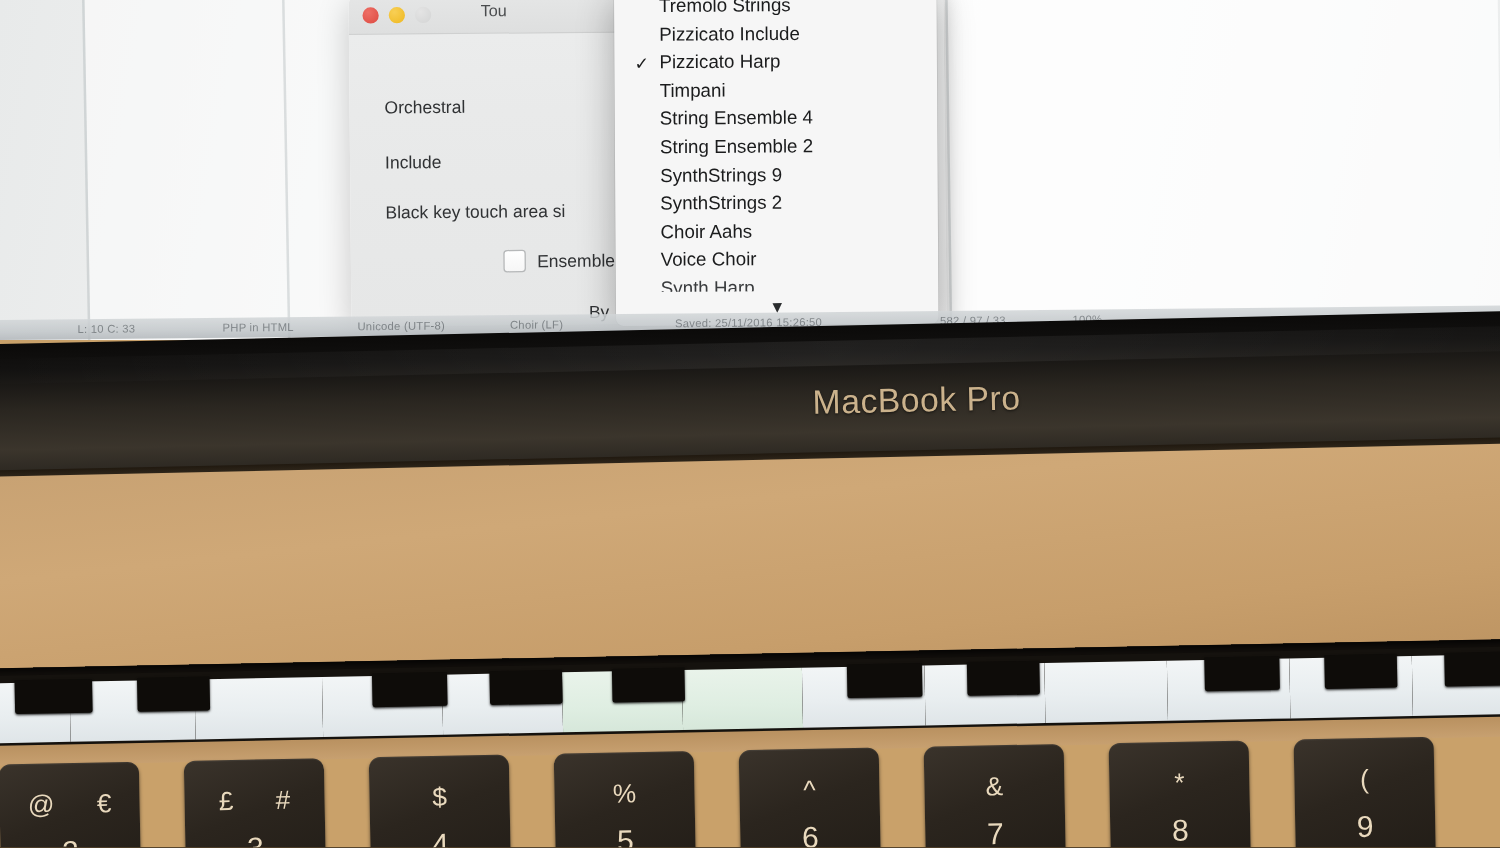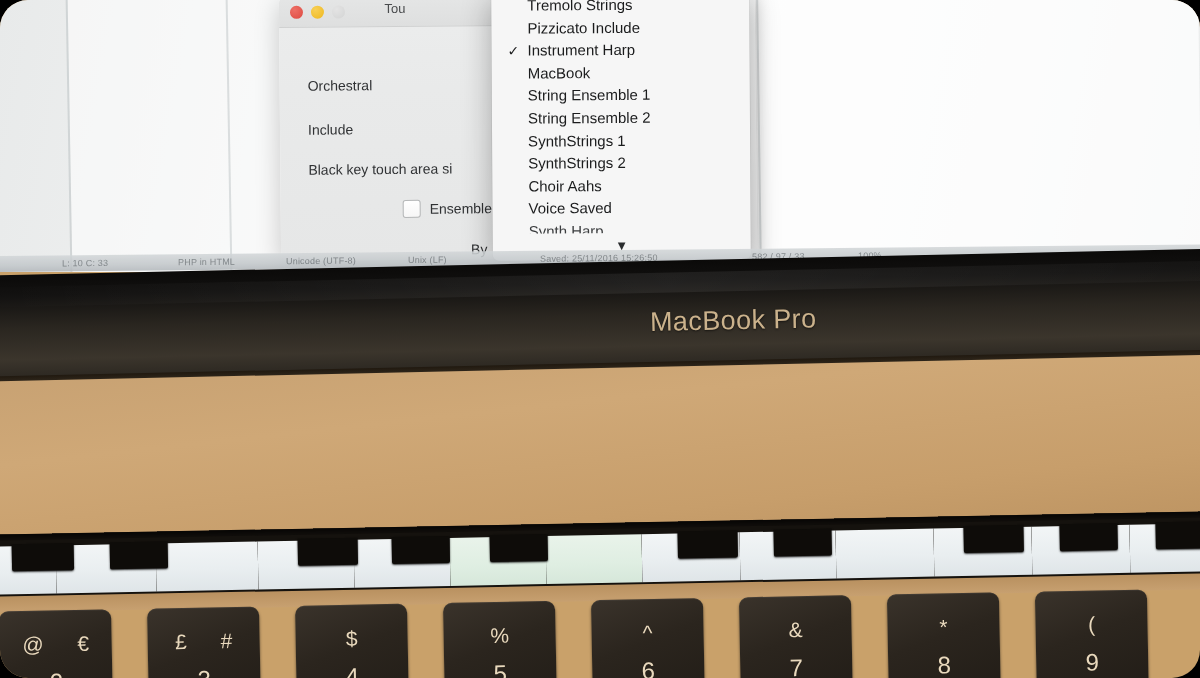--- a/index.html
+++ b/index.html
@@ -1,21 +1,20 @@
 <!DOCTYPE html>
 <html><head>
 <meta charset="utf-8">
 <style>
   html,body{margin:0;padding:0;background:#000;}
   body{font-family:"Liberation Sans", sans-serif;}
 
   #stage{
     position:relative;width:1200px;height:678px;overflow:hidden;
     background:#c9a16a;
-    border-radius:28px;
   }
 
   
   .screen{
     position:absolute;left:0;top:0;width:1200px;height:272px;
     background:linear-gradient(100deg,#e8eaea 0%,#f1f2f2 25%,#fafafa 55%,#f3f4f4 80%,#eaecec 100%);
     overflow:hidden;
   }
   
   .bg-edge{position:absolute;background:rgba(150,158,162,.30);}
@@ -204,63 +203,63 @@
         <div class="mi">
           <span class="chk"></span>
           <span>Tremolo Strings</span>
         </div>
         <div class="mi">
           <span class="chk"></span>
           <span>Pizzicato Include</span>
         </div>
         <div class="mi">
           <span class="chk">✓</span>
-          <span>Instrument Harp</span>
-        </div>
-        <div class="mi">
-          <span class="chk"></span>
-          <span>MacBook</span>
-        </div>
-        <div class="mi">
-          <span class="chk"></span>
-          <span>String Ensemble 1</span>
+          <span>Pizzicato Harp</span>
+        </div>
+        <div class="mi">
+          <span class="chk"></span>
+          <span>Timpani</span>
+        </div>
+        <div class="mi">
+          <span class="chk"></span>
+          <span>String Ensemble 4</span>
         </div>
         <div class="mi">
           <span class="chk"></span>
           <span>String Ensemble 2</span>
         </div>
         <div class="mi">
           <span class="chk"></span>
-          <span>SynthStrings 1</span>
+          <span>SynthStrings 9</span>
         </div>
         <div class="mi">
           <span class="chk"></span>
           <span>SynthStrings 2</span>
         </div>
         <div class="mi">
           <span class="chk"></span>
           <span>Choir Aahs</span>
         </div>
         <div class="mi">
           <span class="chk"></span>
-          <span>Voice Saved</span>
+          <span>Voice Choir</span>
         </div>
         <div class="mi clipped">
           <span class="chk"></span>
           <span>Synth Harp</span>
         </div>
       </div>
       <div class="scroll-arrow">▼</div>
     </div>
 
     <div class="statusbar">
       <div class="sb" style="left:62px;">L: 10 C: 33</div>
       <div class="sb" style="left:178px;">PHP in HTML</div>
       <div class="sb" style="left:286px;">Unicode (UTF-8)</div>
-      <div class="sb" style="left:408px;">Unix (LF)</div>
+      <div class="sb" style="left:408px;">Choir (LF)</div>
       <div class="sb" style="left:540px;">Saved: 25/11/2016 15:26:50</div>
       <div class="sb" style="left:752px;">582 / 97 / 33</div>
       <div class="sb" style="left:858px;">100%</div>
     </div>
   </div>
 
   <div class="bezel">
     <div class="bezel-shine"></div>
     <div class="mbp-logo">MacBook Pro</div>
   </div>

